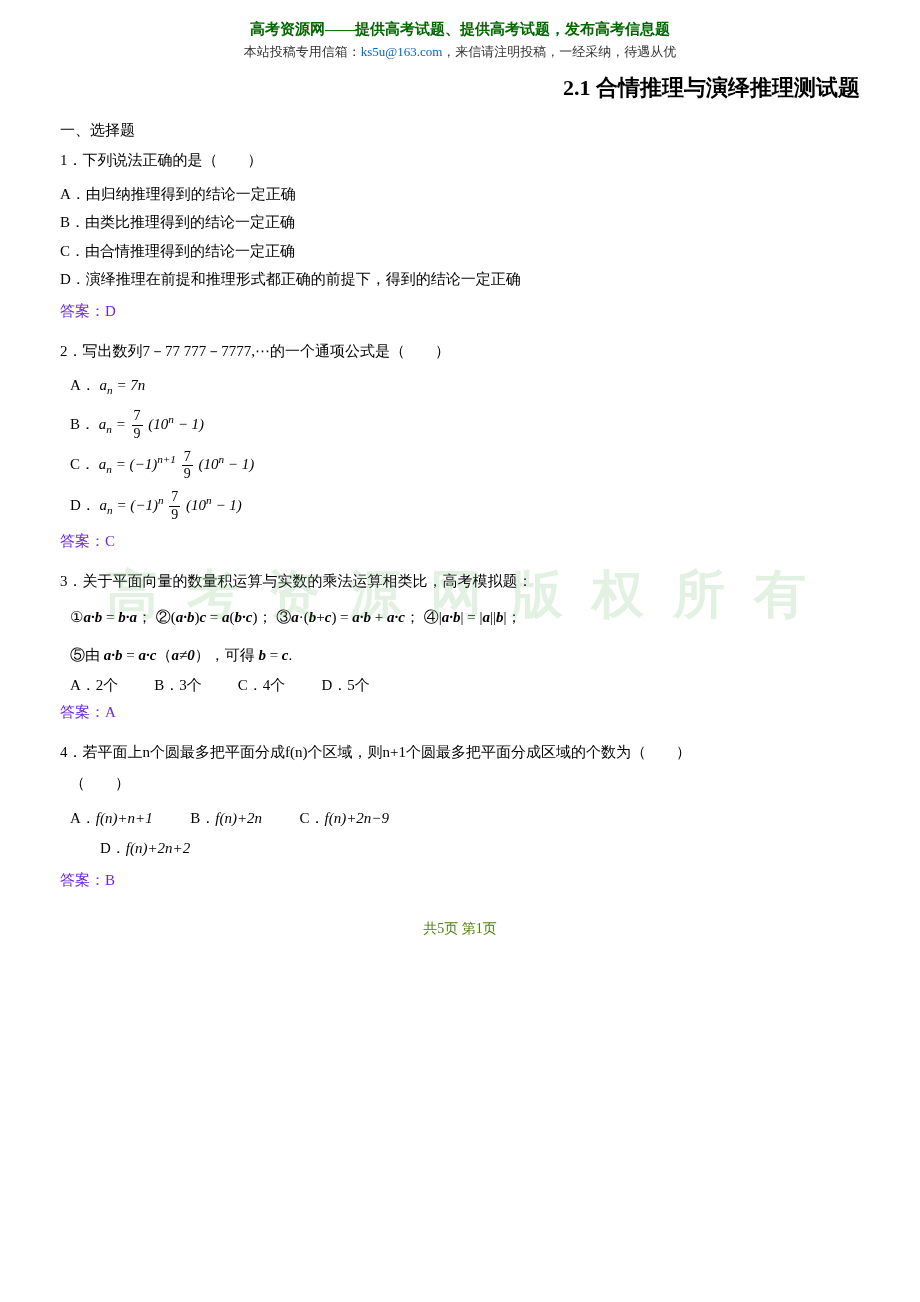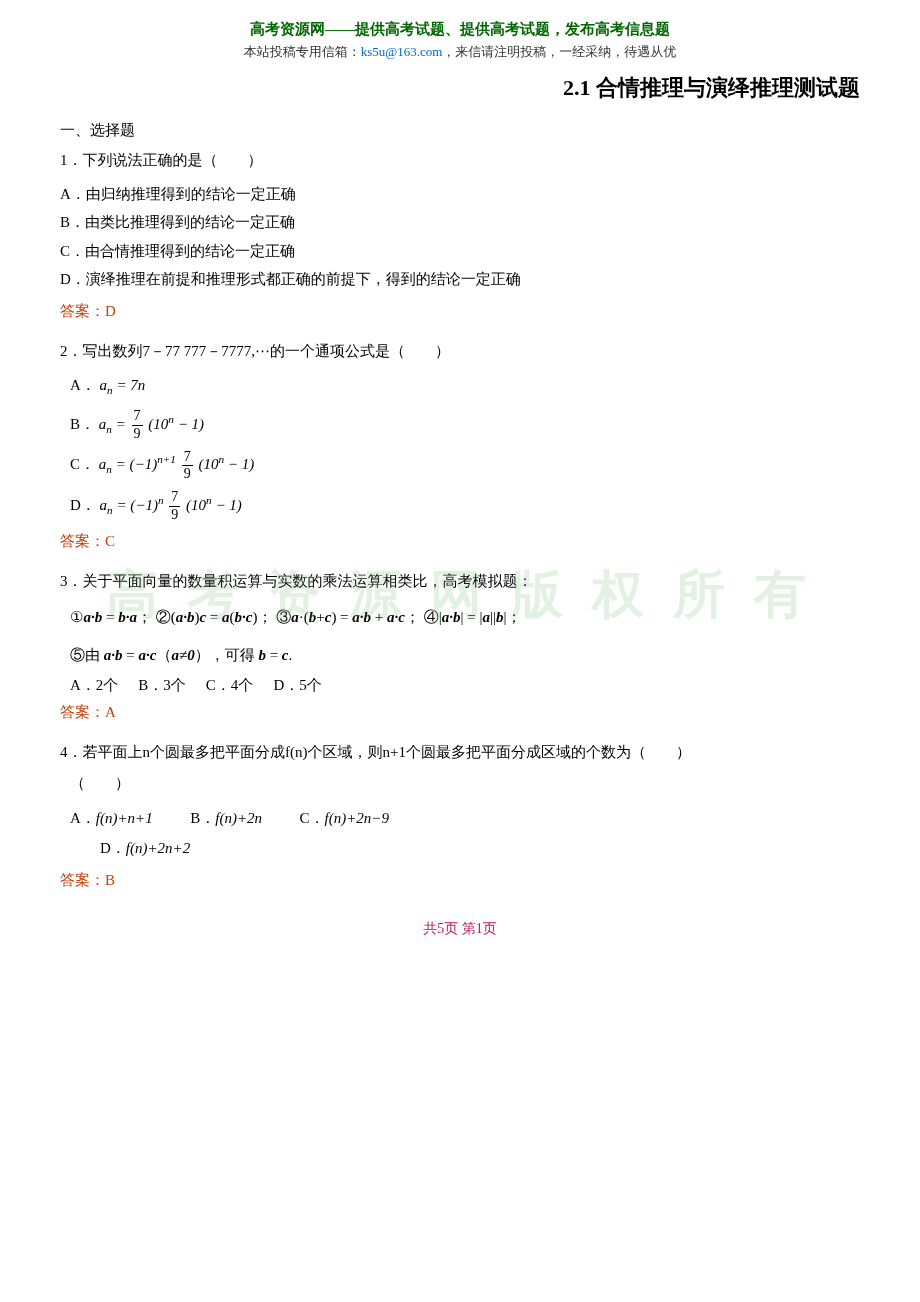--- a/index.html
+++ b/index.html
@@ -49,21 +49,21 @@
     }
     .option {
       line-height: 1.9;
     }
     .answer {
       color: #000;
       margin-top: 8px;
       margin-bottom: 4px;
     }
     .answer span {
-      color: #c2410c;
+      color: #6d28d9;
       font-weight: normal;
     }
     .math-formula {
       font-family: "Times New Roman", "SimSun", serif;
       font-style: italic;
     }
     .watermark {
       position: absolute;
       top: 560px;
       left: 50%;
@@ -71,31 +71,31 @@
       font-size: 52px;
       color: rgba(100,180,100,0.18);
       white-space: nowrap;
       pointer-events: none;
       font-weight: bold;
       letter-spacing: 8px;
       z-index: 10;
     }
     .page-footer {
       text-align: center;
-      color: #be185d;
+      color: #4d7c0f;
       margin-top: 30px;
       font-size: 14px;
     }
     .formula-line {
       margin: 6px 0 6px 10px;
       line-height: 2.0;
     }
     .sub-options {
       display: flex;
-      gap: 20px;
+      gap: 36px;
       margin-left: 10px;
       flex-wrap: wrap;
     }
     sup { font-size: 0.75em; vertical-align: super; }
     sub { font-size: 0.75em; vertical-align: sub; }
     .fraction {
       display: inline-flex;
       flex-direction: column;
       align-items: center;
       vertical-align: middle;

